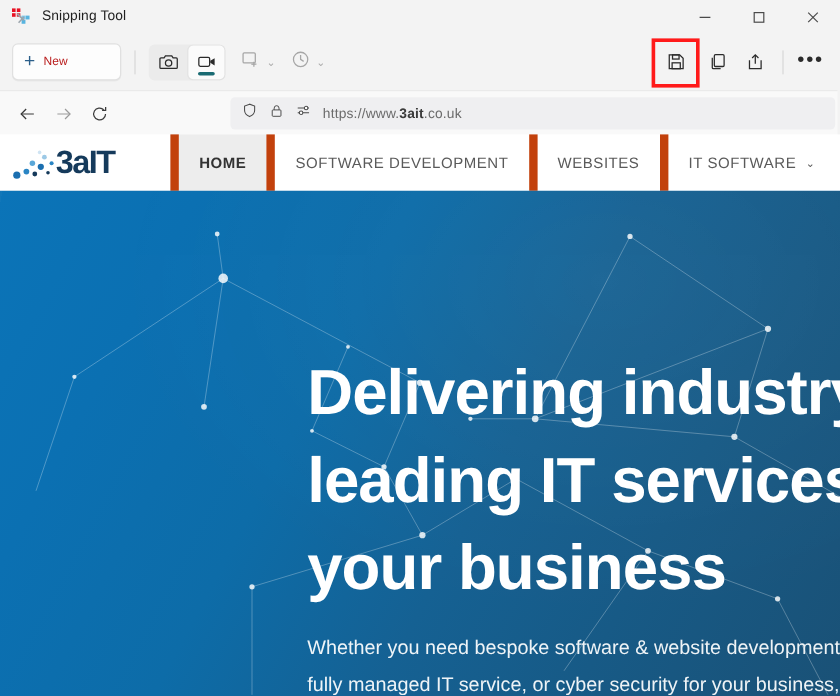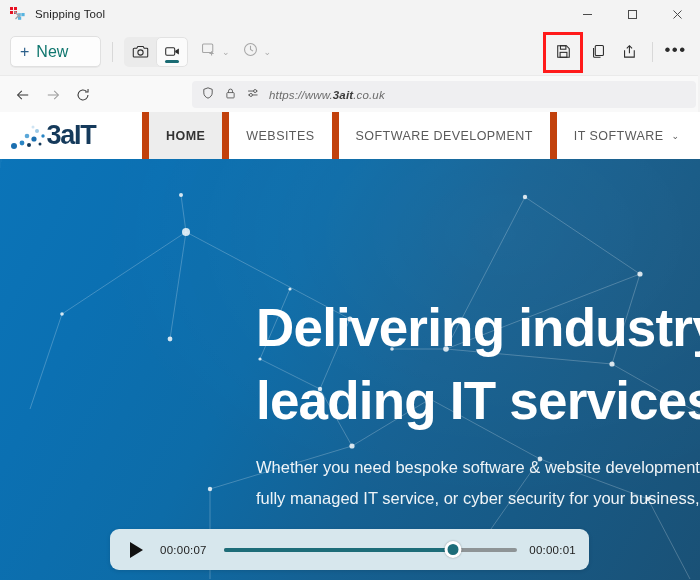--- a/index.html
+++ b/index.html
@@ -83,22 +83,22 @@
     box-shadow: 0 1px 0 rgba(0,0,0,0.045);
     cursor: default;
   }
   .new-btn .plus {
     font-size: 16px;
     color: #2b5f8a;
     line-height: 1;
     font-weight: 300;
   }
   .new-btn .lbl {
-    font-size: 16px;
-    color: #0f766e;
+    font-size: 10px;
+    color: #b91c1c;
   }
   .tb-sep {
     width: 1px;
     height: 20px;
     background: #d8d8d8;
     margin: 0 11px;
   }
   .seg {
     display: flex;
     align-items: center;
@@ -186,21 +186,20 @@
 
   
   .browser-bar {
     position: absolute;
     left: 0; top: 75px;
     width: 698px; height: 37px;
     background: #f9f9f9;
     border-top: 1px solid #eaeaea;
     display: flex;
     align-items: center;
-    font-style: italic;
   }
   .nav-ico {
     width: 30px; height: 28px;
     display: flex;
     align-items: center;
     justify-content: center;
     color: #3b3b3b;
     cursor: default;
   }
   .nav-ico:first-child { margin-left: 8px; }
@@ -567,24 +566,24 @@
           <circle cx="30" cy="20" r="1.5" fill="#153a5b"></circle>
         </svg>
       </span>
       <span class="logo-text">3aIT</span>
     </div>
 
     <div class="nav-item active">
       <span>HOME</span>
     </div>
     <div class="nav-item">
+      <span>SOFTWARE DEVELOPMENT</span>
+    </div>
+    <div class="nav-item">
       <span>WEBSITES</span>
-    </div>
-    <div class="nav-item">
-      <span>SOFTWARE DEVELOPMENT</span>
     </div>
     <div class="nav-item">
       <span>IT SOFTWARE</span>
       <span class="ncar">⌄</span>
     </div>
   </div>
 
   <div class="hero">
     <div class="hero-bg"></div>
 
@@ -627,34 +626,23 @@
         <circle cx="392" cy="190" r="1.8"></circle>
         <circle cx="290" cy="130" r="1.6"></circle>
         <circle cx="260" cy="200" r="1.6"></circle>
       </g>
     </svg>
 
     <div class="hero-content">
       <h1 class="hero-h1">
         <span>Delivering industry</span><br>
         <span>leading IT services for</span><br>
+        <span>your business</span>
       </h1>
       <p class="hero-sub">
         <span>Whether you need bespoke software &amp; website development, a</span><br>
         <span>fully managed IT service, or cyber security for your business, 3AIT is the</span>
       </p>
     </div>
   </div>
 
-  <div class="vidbar">
-    <div class="play-btn">
-      <span class="play-tri"></span>
-    </div>
-    <span class="tc left">00:00:07</span>
-    <div class="slider">
-      <span class="track"></span>
-      <span class="track-fill" style="width: 78%;"></span>
-      <span class="thumb" style="left: 78%;"></span>
-    </div>
-    <span class="tc right">00:00:01</span>
-  </div>
 
 </div>
 
 </body></html>

